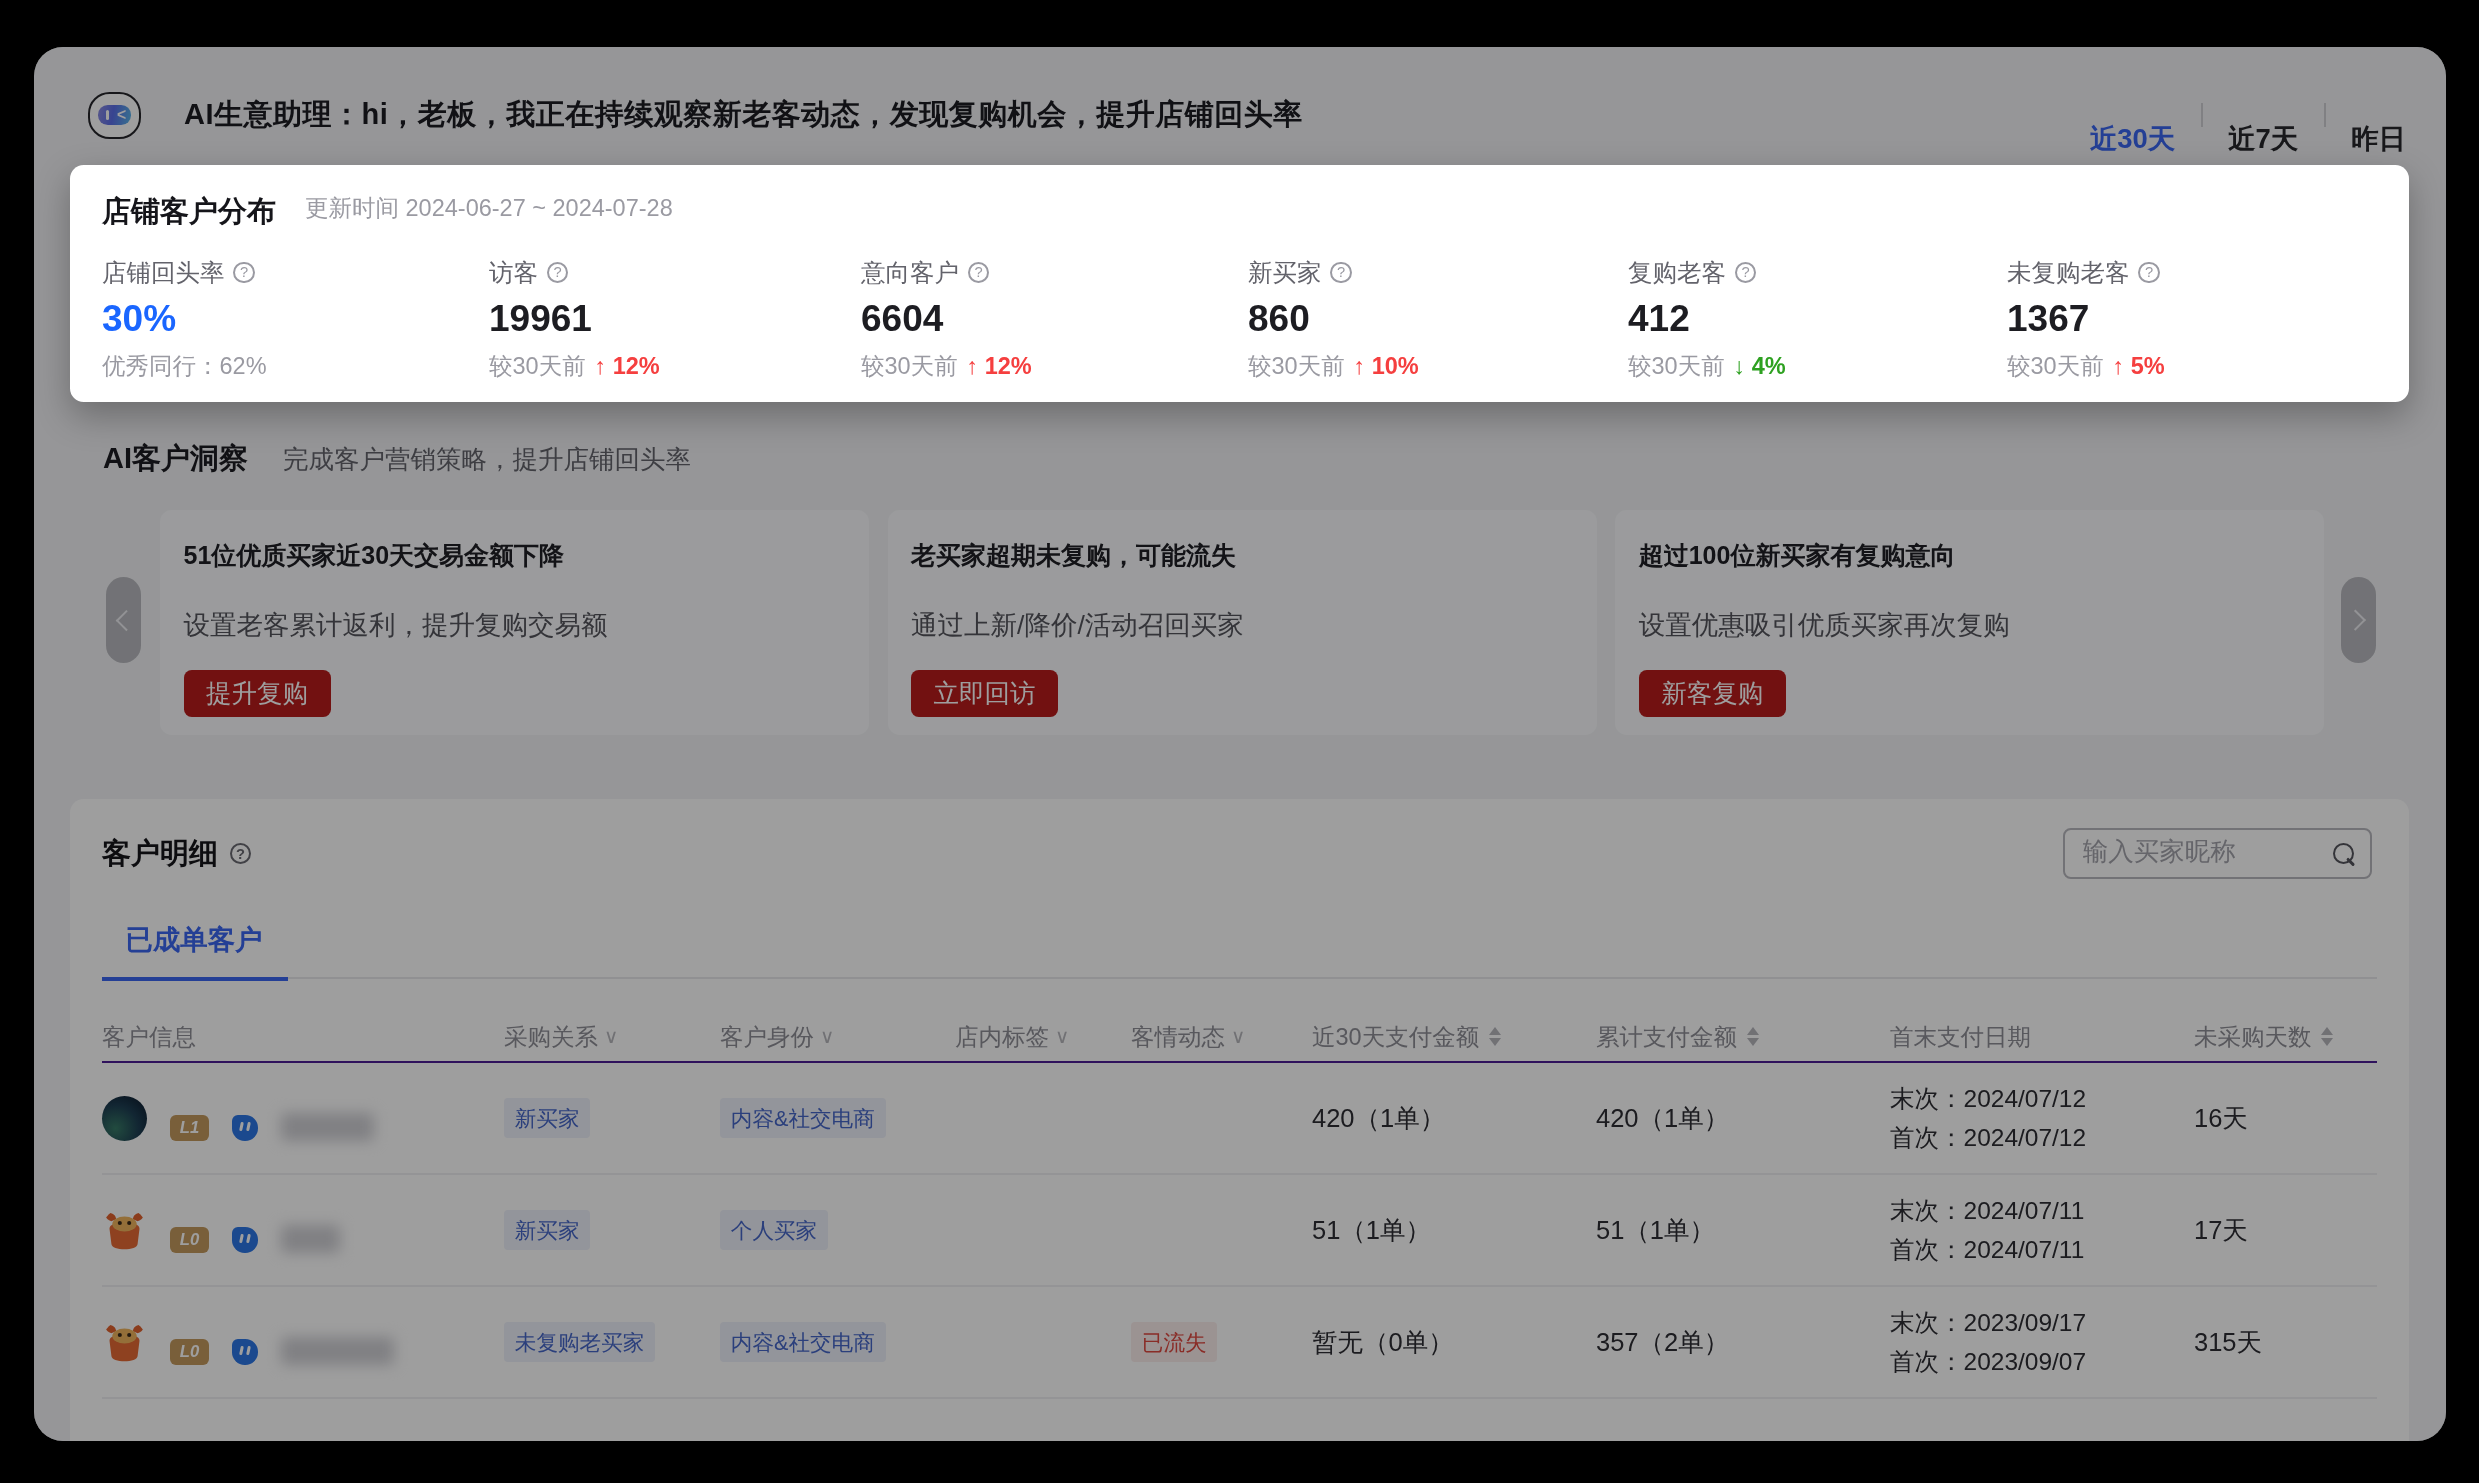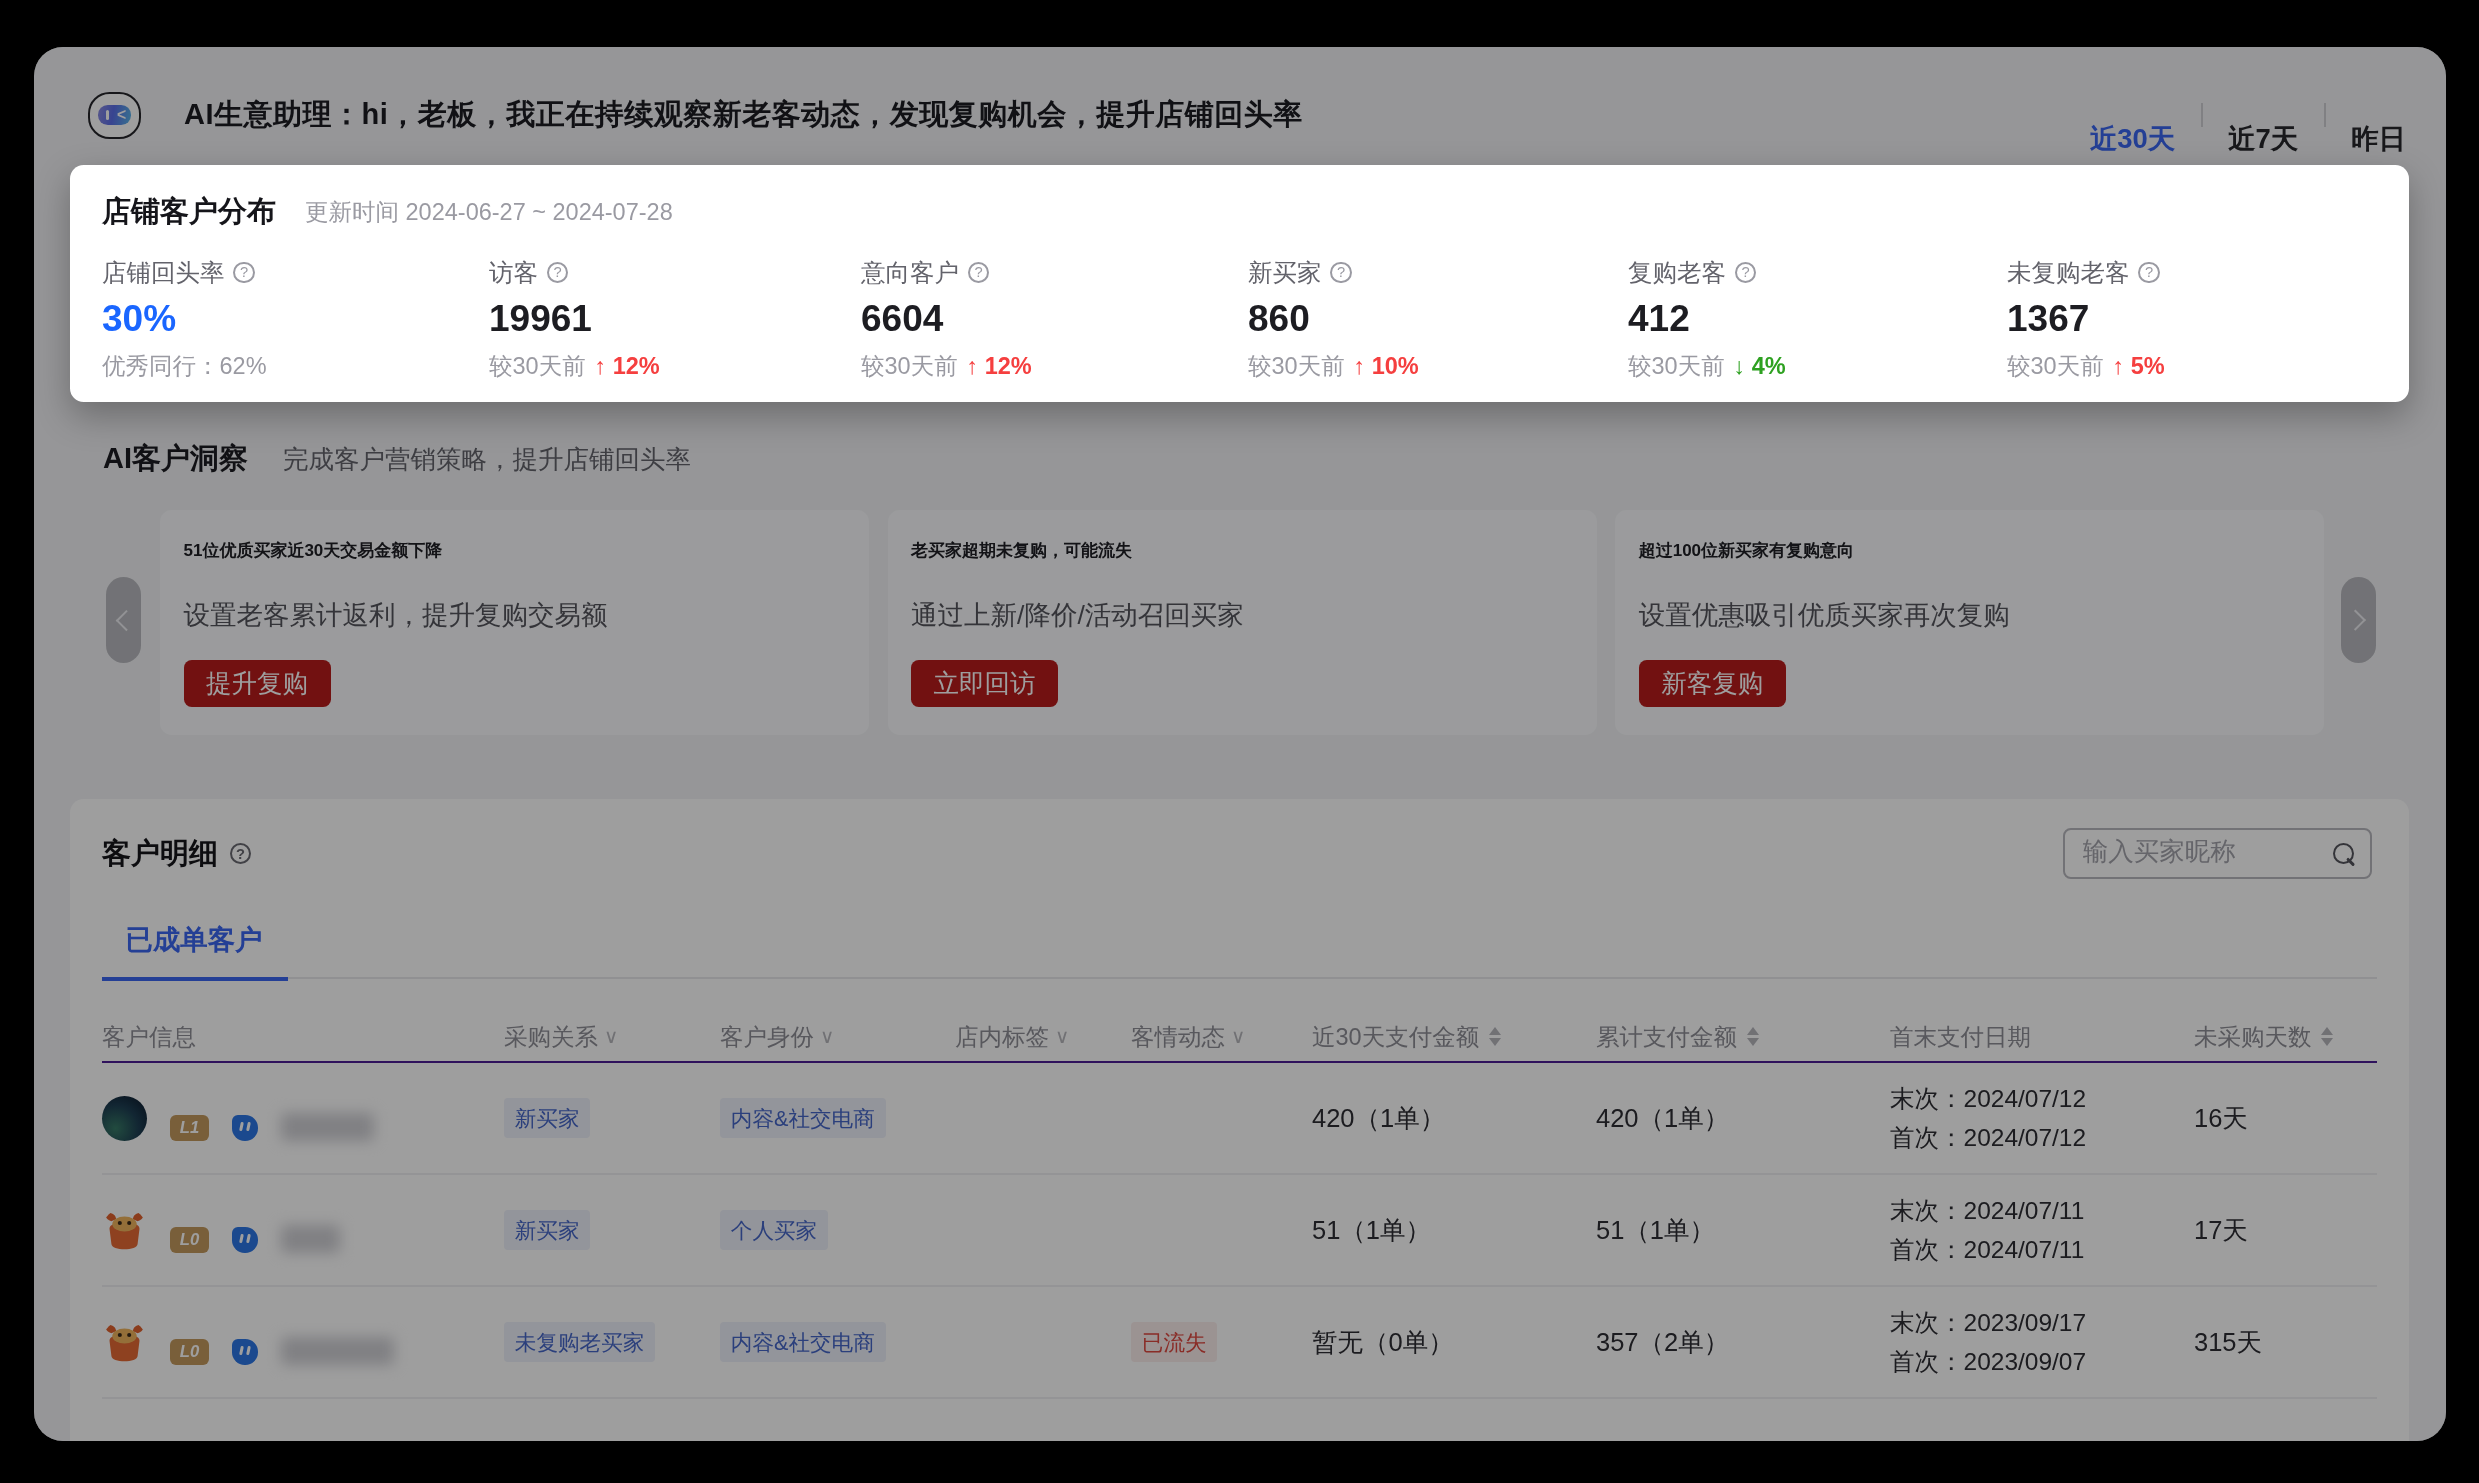--- a/index.html
+++ b/index.html
@@ -19,21 +19,21 @@
   .goggles .e2{position:absolute;right:4.9px;top:0px;color:#fff;font-weight:700;font-size:15.7px;line-height:19.6px;}
   .bar-title{margin-left:43px;font-size:29px;font-weight:700;color:#1c1c22;letter-spacing:0.5px;}
   .tabs{margin-left:auto;display:flex;align-items:center;gap:25.5px;}
   .tab{font-size:27.4px;color:#27272c;font-weight:600;cursor:pointer;margin-top:48px;}
   .tab.active{color:#3A66F0;font-weight:700;}
   .tab-sep{width:2px;height:23.5px;background:#cfcfd4;}
 
   
   .spotlight{position:absolute;left:36px;top:118px;width:2339px;height:237px;background:#fff;
              border-radius:13.7px;z-index:60;box-shadow:0 13.7px 35px rgba(0,0,0,0.28);}
-  .sp-head{display:flex;align-items:center;padding:27.4px 0 0 32px;}
+  .sp-head{display:flex;align-items:flex-start;padding:27.4px 0 0 32px;}
   .sp-title{font-size:29px;font-weight:700;color:#15151a;}
   .sp-update{margin-left:29px;font-size:23.5px;color:#9a9aa2;}
   .metrics{display:grid;grid-template-columns:387px 372px 387px 380px 379px auto;padding:23.5px 0 0 32px;}
   .m-label{display:flex;align-items:center;gap:8.8px;font-size:24.5px;color:#63636b;}
   .q{width:21.6px;height:21.6px;border:2px solid #9a9aa2;border-radius:50%;color:#9a9aa2;font-size:14.7px;
      display:flex;align-items:center;justify-content:center;box-sizing:border-box;flex:none;}
   .m-value{margin-top:8.8px;font-size:37px;font-weight:700;color:#1d1d22;}
   .m-value[data-tone="blue"]{color:#1A66FF;}
   .m-sub{margin-top:10.8px;font-size:23.5px;color:#9a9aa2;display:flex;gap:8.8px;align-items:center;}
   .chg{font-weight:600;}
@@ -43,21 +43,21 @@
 
   
   .insights{position:absolute;left:69px;right:69px;top:392px;z-index:1;}
   .ins-head{display:flex;align-items:baseline;}
   .ins-title{font-size:29px;font-weight:700;color:#1c1c22;}
   .ins-sub{margin-left:35px;font-size:25.5px;color:#64646c;}
   .cards{position:relative;margin-top:31px;padding:0 57px;}
   .cards-row{display:flex;gap:18.6px;}
   .icard{width:709px;height:225px;background:#FAFBFD;border-radius:11.8px;padding:29px 19.6px 0 23.5px;
          box-sizing:border-box;flex:none;}
-  .icard-title{font-size:17px;font-weight:700;color:#202026;}
+  .icard-title{font-size:25px;font-weight:700;color:#202026;}
   .icard-desc{margin-top:35px;font-size:26.5px;color:#55555d;}
   .icard-btn{margin-top:27.4px;width:147px;height:47px;background:#b91c1c;border:none;border-radius:7.8px;
              color:#fff;font-size:25.5px;display:flex;align-items:center;justify-content:center;cursor:pointer;}
   .c-arrow{position:absolute;top:67px;width:35px;height:86px;border-radius:17.6px;background:rgba(35,35,45,0.28);
            display:flex;align-items:center;justify-content:center;cursor:pointer;}
   .c-arrow.left{left:2.9px;}
   .c-arrow.right{right:1px;}
   .c-arrow .ch{width:12.7px;height:12.7px;border-left:2.9px solid #ececf0;border-bottom:2.9px solid #ececf0;}
   .c-arrow.left .ch{transform:rotate(45deg);margin-left:5.9px;}
   .c-arrow.right .ch{transform:rotate(-135deg);margin-right:5.9px;}

